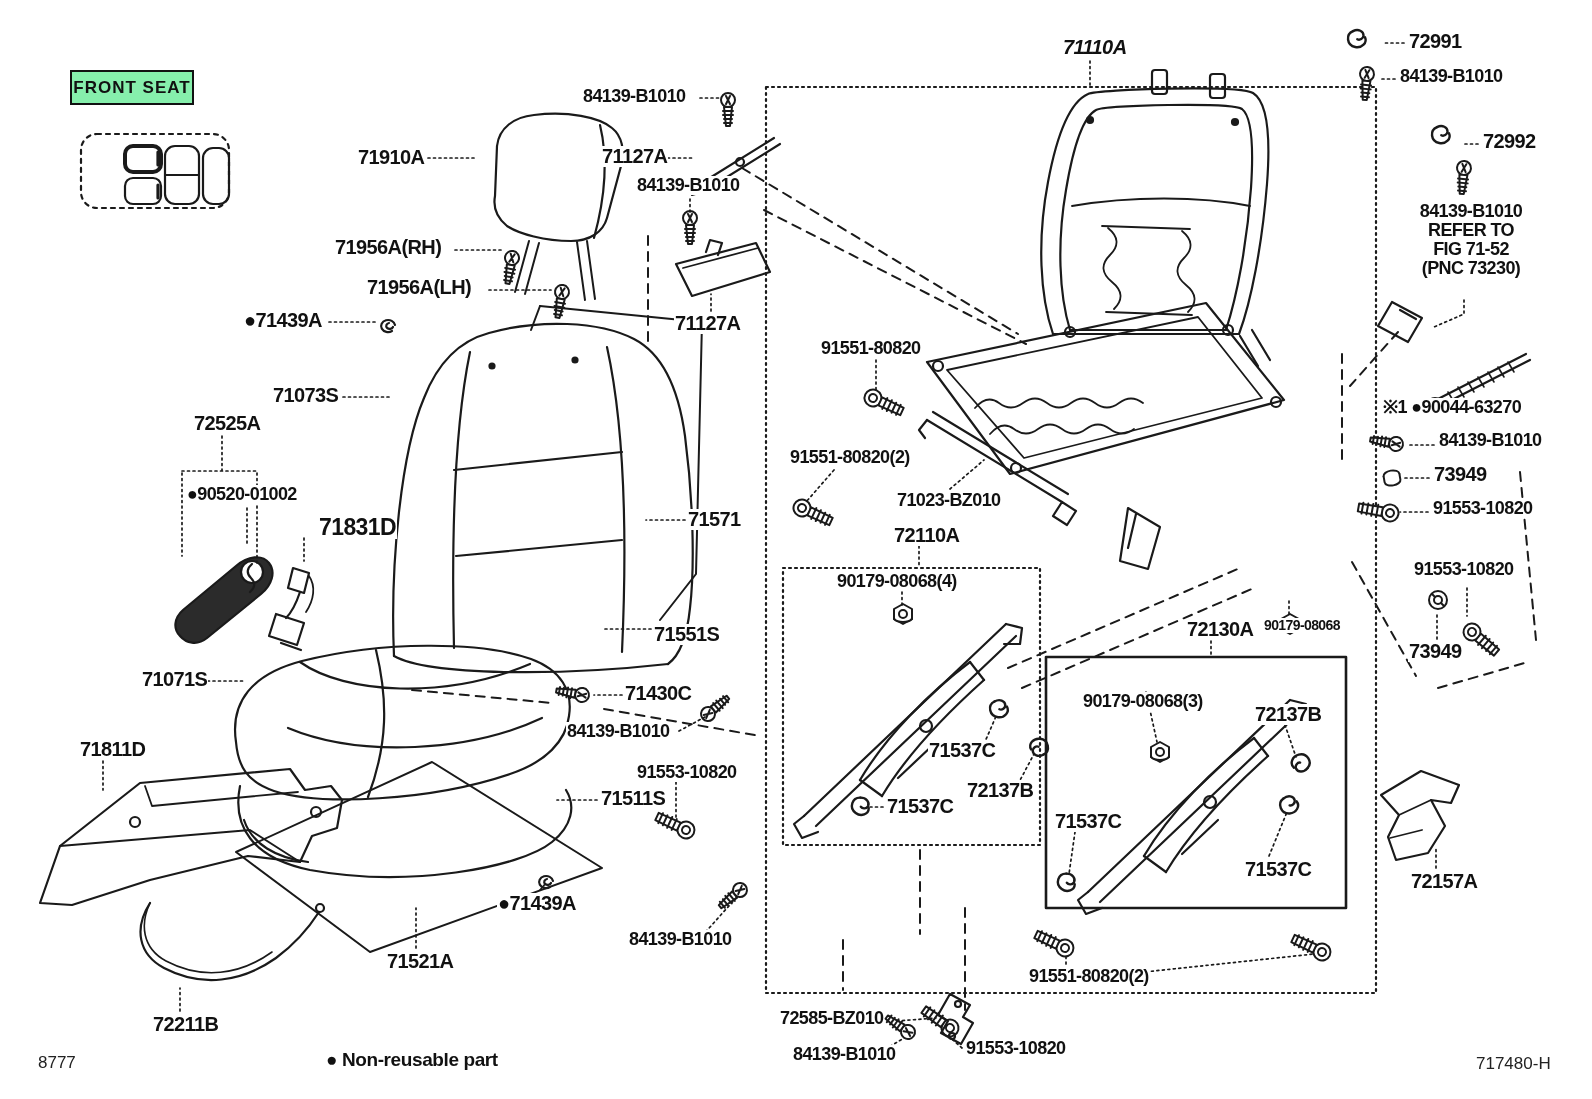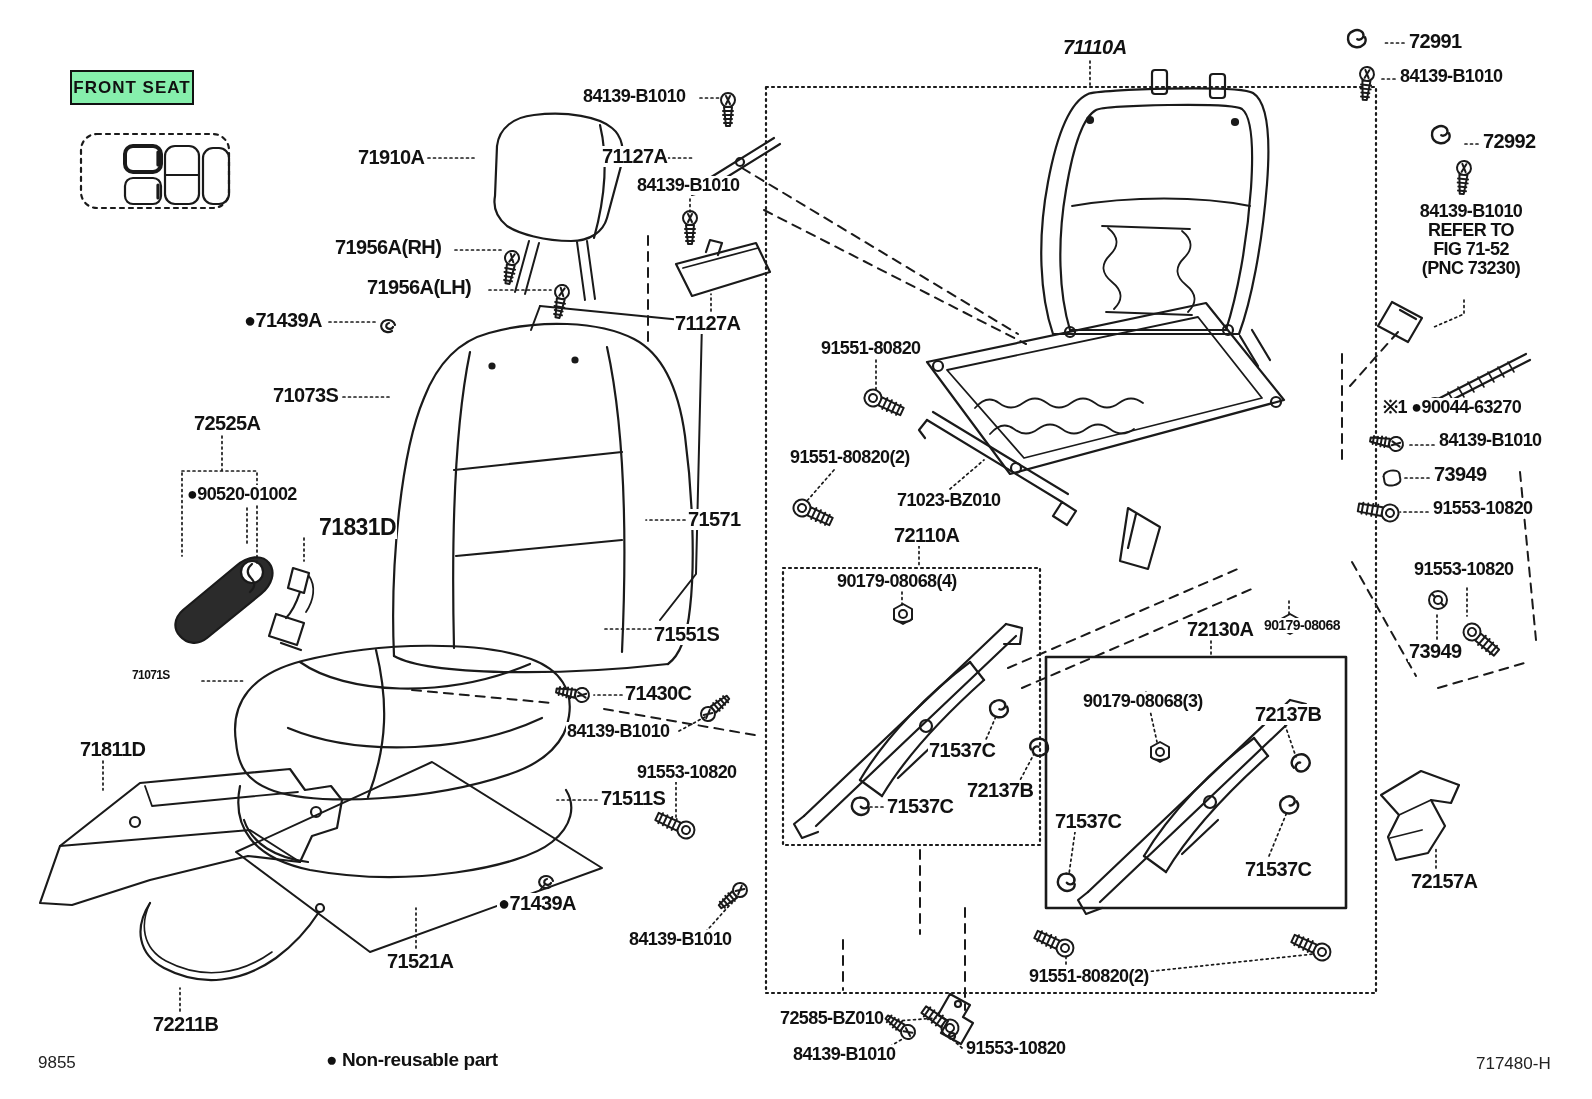--- a/index.html
+++ b/index.html
@@ -286,21 +286,21 @@
       <div class="part-label" style="left: 357px; top: 147px; font-size: 20px;">71910A</div>
       <div class="part-label" style="left: 334px; top: 237px; font-size: 20px;">71956A(RH)</div>
       <div class="part-label" style="left: 366px; top: 277px; font-size: 20px;">71956A(LH)</div>
       <div class="part-label" style="left: 243px; top: 310px; font-size: 20px;">●71439A</div>
       <div class="part-label" style="left: 272px; top: 385px; font-size: 20px;">71073S</div>
       <div class="part-label" style="left: 193px; top: 413px; font-size: 20px;">72525A</div>
       <div class="part-label" style="left: 186px; top: 485px; font-size: 18px;">●90520-01002</div>
       <div class="part-label" style="left: 274px; top: 515px; font-size: 23px; margin-left: 44px;">71831D</div>
       <div class="part-label" style="left: 687px; top: 509px; font-size: 20px;">71571</div>
       <div class="part-label" style="left: 653px; top: 616px; font-size: 20px; margin-top: 8px;">71551S</div>
-      <div class="part-label" style="left: 131px; top: 669px; font-size: 12px;">71071S</div>
+      <div class="part-label" style="left: 141px; top: 669px; font-size: 20px;">71071S</div>
       <div class="part-label" style="left: 624px; top: 683px; font-size: 20px;">71430C</div>
       <div class="part-label" style="left: 566px; top: 722px; font-size: 18px;">84139-B1010</div>
       <div class="part-label" style="left: 79px; top: 739px; font-size: 20px;">71811D</div>
       <div class="part-label" style="left: 636px; top: 763px; font-size: 18px;">91553-10820</div>
       <div class="part-label" style="left: 600px; top: 788px; font-size: 20px;">71511S</div>
       <div class="part-label" style="left: 497px; top: 893px; font-size: 20px;">●71439A</div>
       <div class="part-label" style="left: 386px; top: 951px; font-size: 20px;">71521A</div>
       <div class="part-label" style="left: 152px; top: 1014px; font-size: 20px;">72211B</div>
       <div class="part-label" style="left: 628px; top: 930px; font-size: 18px;">84139-B1010</div>
       <div class="part-label" style="left: 582px; top: 87px; font-size: 18px;">84139-B1010</div>
@@ -337,16 +337,16 @@
       <div class="part-label" style="left: 1244px; top: 859px; font-size: 20px;">71537C</div>
       <div class="part-label" style="left: 1410px; top: 871px; font-size: 20px;">72157A</div>
       <div class="part-label" style="left: 1028px; top: 967px; font-size: 18px;">91551-80820(2)</div>
       <div class="part-label" style="left: 779px; top: 1009px; font-size: 18px;">72585-BZ010</div>
       <div class="part-label" style="left: 792px; top: 1045px; font-size: 18px;">84139-B1010</div>
       <div class="part-label" style="left: 965px; top: 1039px; font-size: 18px;">91553-10820</div>
     </div>
 
 <div class="legend-line" style="left:326px;top:1049px">● Non-reusable part</div>
 
-<div class="fig-code" style="left:38px;top:1053px">9855</div>
+<div class="fig-code" style="left:38px;top:1053px">8777</div>
 <div class="fig-code" style="left:1476px;top:1054px">717480-H</div>
 
 </div>
 
 </body></html>

